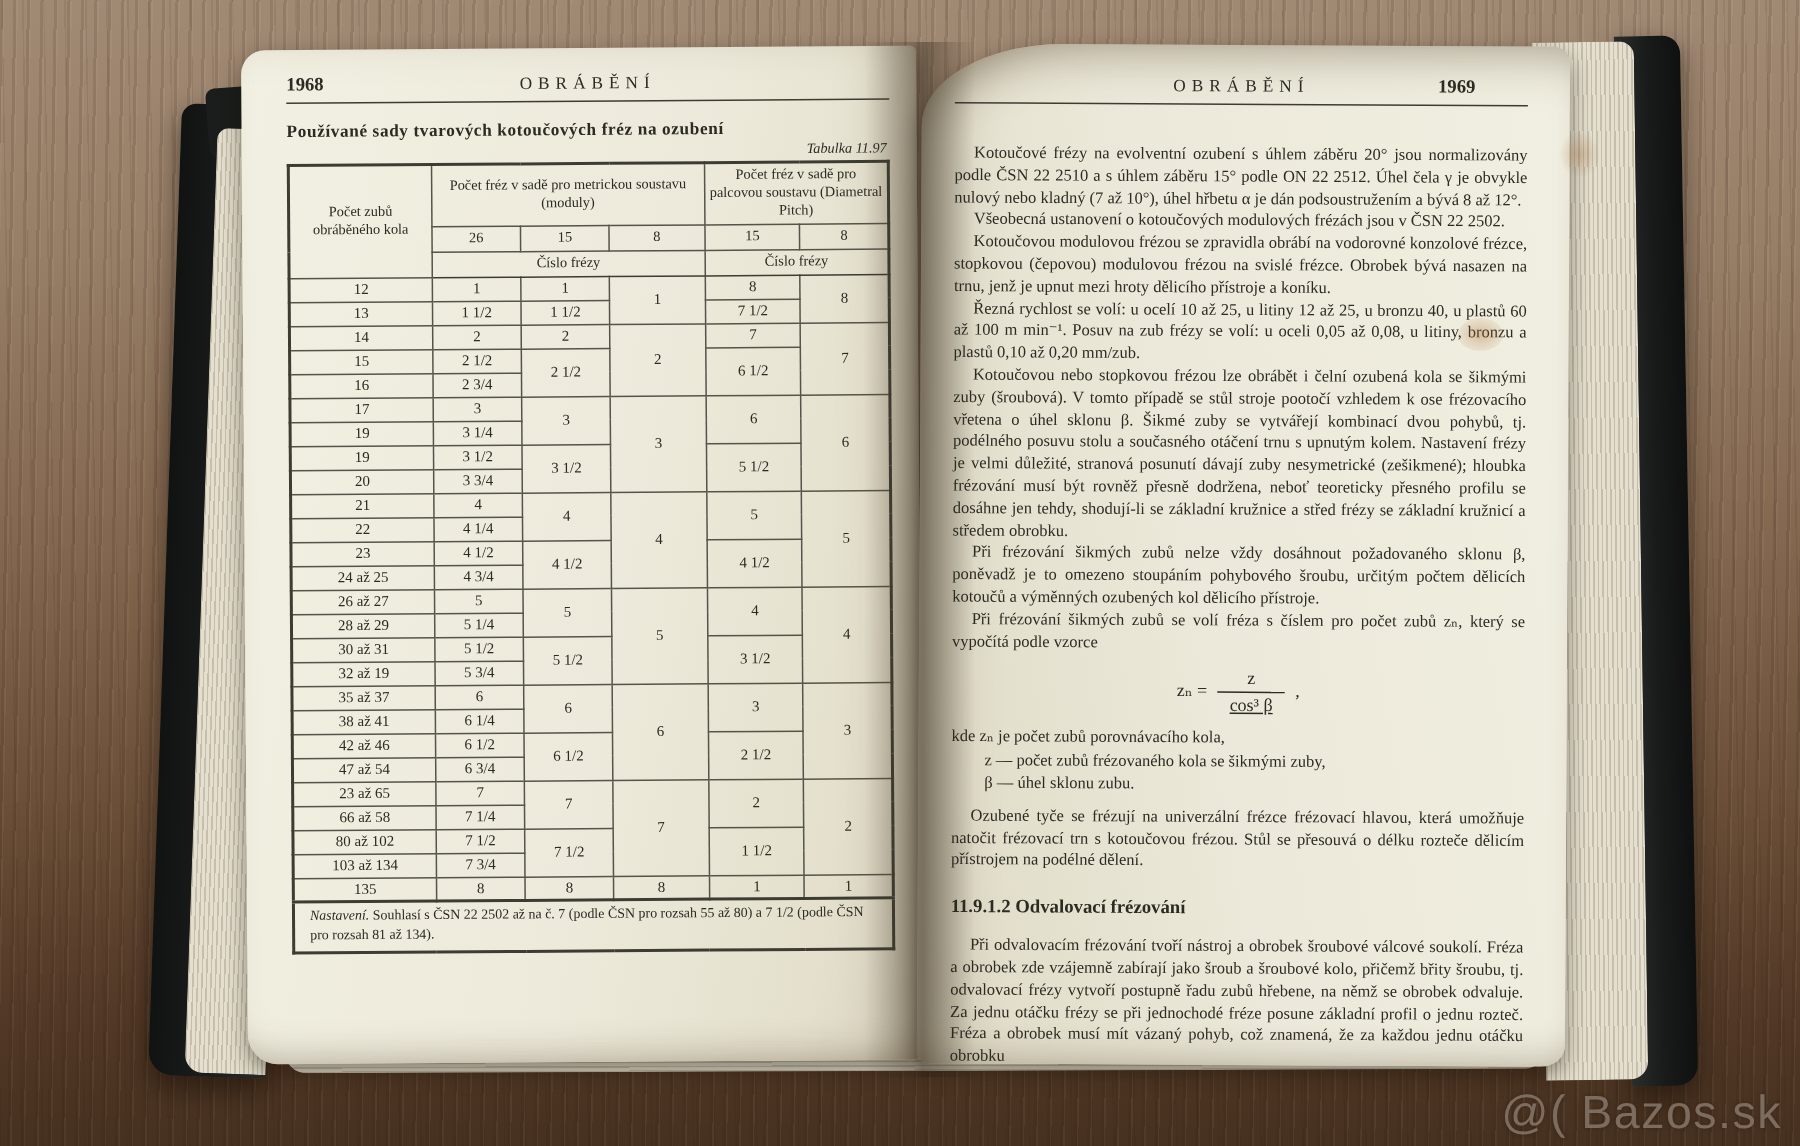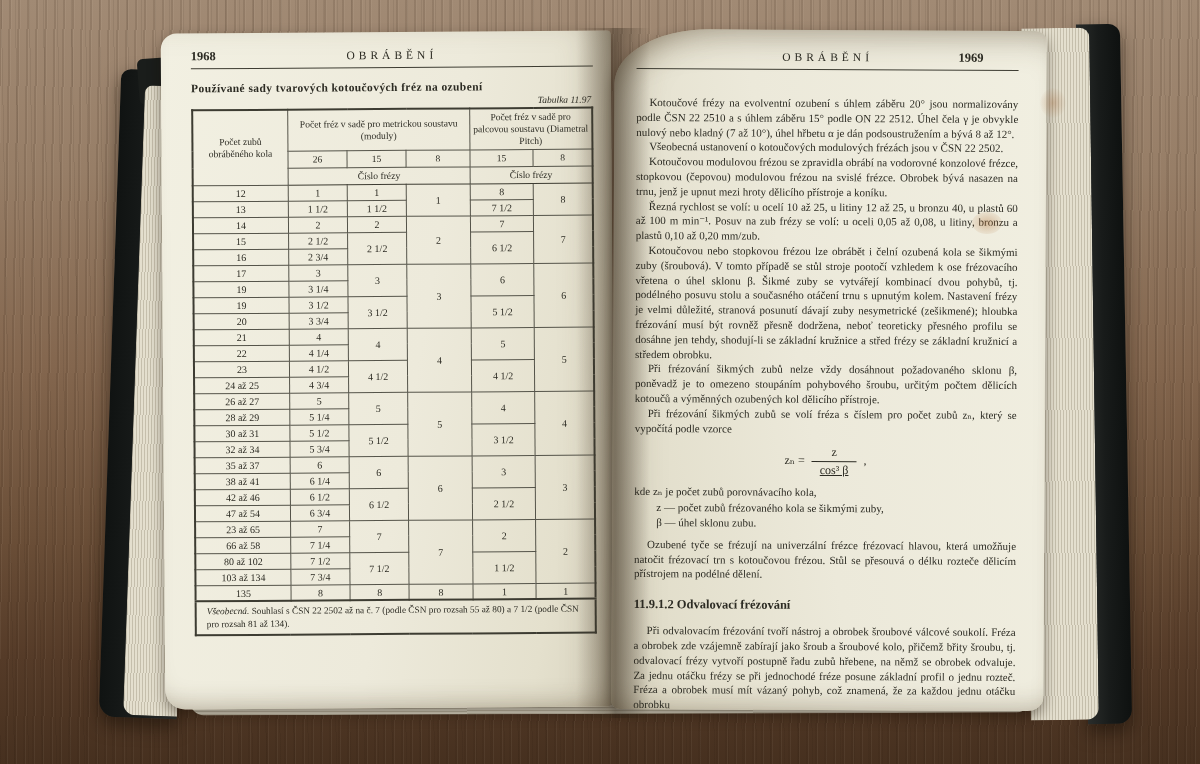--- a/index.html
+++ b/index.html
@@ -223,21 +223,21 @@
             <td class="col-kola">28 až 29</td>
             <td>5 1/4</td>
           </tr>
           <tr>
             <td class="col-kola">30 až 31</td>
             <td>5 1/2</td>
             <td rowspan="2">5 1/2</td>
             <td rowspan="2">3 1/2</td>
           </tr>
           <tr>
-            <td class="col-kola">32 až 34</td>
+            <td class="col-kola">32 až 19</td>
             <td>5 3/4</td>
           </tr>
           <tr>
             <td class="col-kola">35 až 37</td>
             <td>6</td>
             <td rowspan="2">6</td>
             <td rowspan="4">6</td>
             <td rowspan="2">3</td>
             <td rowspan="4">3</td>
           </tr>
@@ -282,21 +282,21 @@
             <td>8</td>
             <td>8</td>
             <td>8</td>
             <td>1</td>
             <td>1</td>
           </tr>
         </tbody>
       <tfoot>
         <tr>
           <td colspan="6">
-            <span class="note-label">Všeobecná.</span>
+            <span class="note-label">Nastavení.</span>
             <span>Souhlasí s ČSN 22 2502 až na č. 7 (podle ČSN pro rozsah 55 až 80) a 7 1/2 (podle ČSN pro rozsah 81 až 134).</span>
           </td>
         </tr>
       </tfoot>
     </table>
   </div>
 
   <div class="page page-right">
     <div class="runhead">
       <span class="pgnum"></span>
@@ -336,13 +336,14 @@
         <span>Odvalovací frézování</span>
       </div>
 
       <p>Při odvalovacím frézování tvoří nástroj a obrobek šroubové válcové soukolí. Fréza a obrobek zde vzájemně zabírají jako šroub a šroubové kolo, přičemž břity šroubu, tj. odvalovací frézy vytvoří postupně řadu zubů hřebene, na němž se obrobek odvaluje. Za jednu otáčku frézy se při jednochodé fréze posune základní profil o jednu rozteč. Fréza a obrobek musí mít vázaný pohyb, což znamená, že za každou jednu otáčku obrobku</p>
     </div>
   </div>
 
   <div class="gutter"></div>
   <div class="stain"></div>
   <div class="stain2"></div>
+  <div class="watermark">@( Bazos.sk</div>
 </div>
 
 </body></html>

